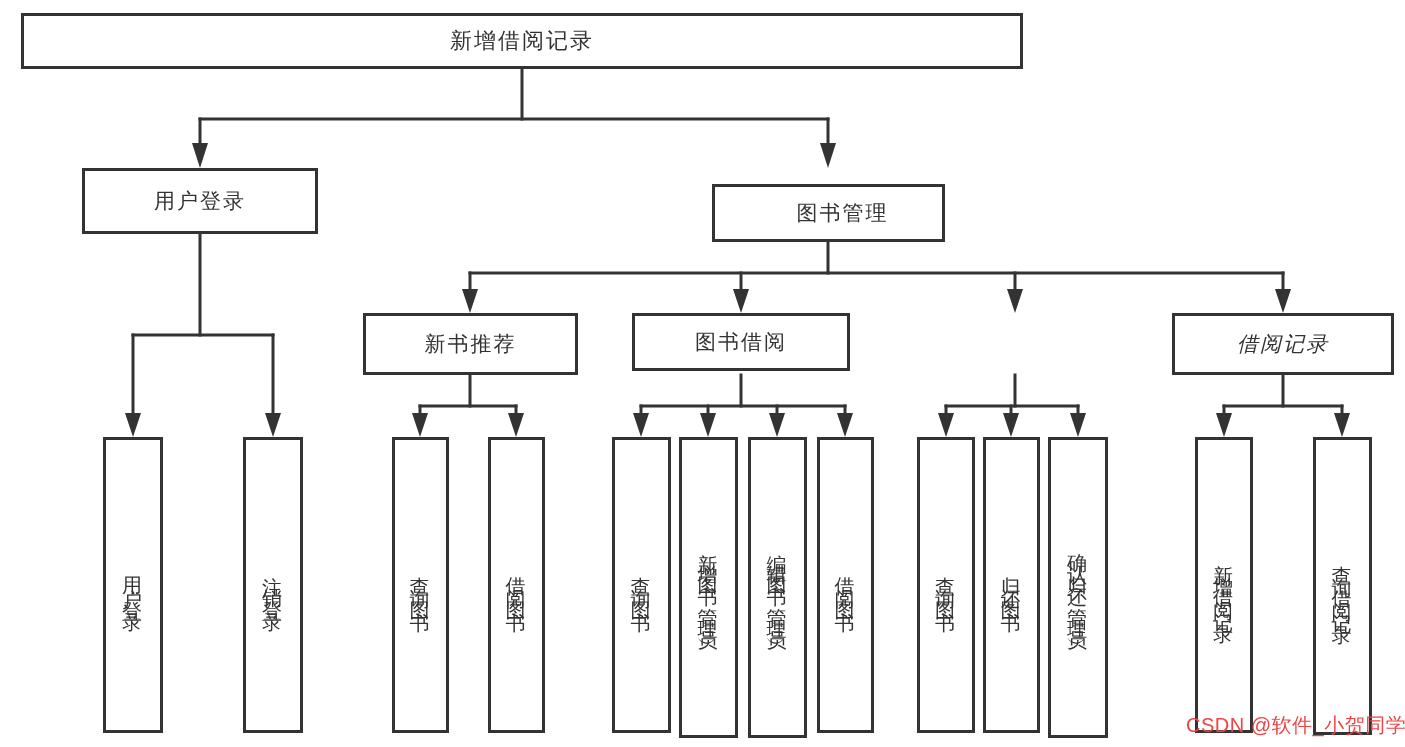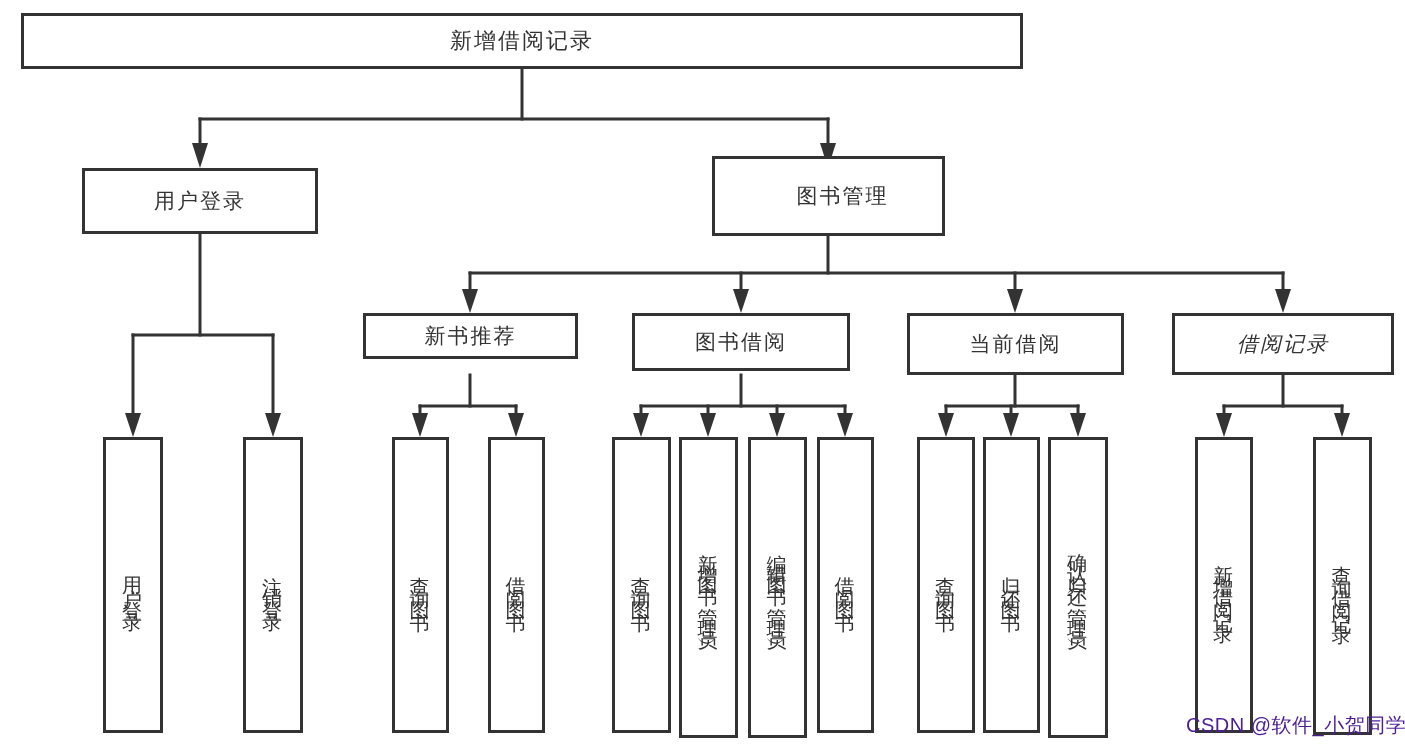--- a/index.html
+++ b/index.html
@@ -51,21 +51,21 @@
     color: #333333;
     z-index: 2;
     overflow: hidden;
   }
   .vbox.dense { letter-spacing: 11px; }
   .watermark {
     position: absolute;
     left: 1186px;
     top: 712px;
     font-size: 20px;
-    color: #4c1d95;
+    color: #ef4444;
     letter-spacing: 0.5px;
     z-index: 5;
     white-space: nowrap;
   }
 </style>
 </head>
 <body>
 
 <div class="canvas">
 
@@ -134,25 +134,24 @@
       <polygon points="1003,413 1019,413 1011,437"></polygon>
       <polygon points="1070,413 1086,413 1078,437"></polygon>
       <polygon points="1216,413 1232,413 1224,437"></polygon>
       <polygon points="1334,413 1350,413 1342,437"></polygon>
     </g>
   </svg>
 
   <div class="hbox" style="left:21px; top:13px; width:1002px; height:56px; font-size:22px;">新增借阅记录</div>
 
   <div class="hbox" style="left:82px; top:168px; width:236px; height:66px;">用户登录</div>
-  <div class="hbox" style="left:712px; top:156px; width:233px; height:80px;padding-left:28px;">图书管理</div>
+  <div class="hbox" style="left:712px; top:184px; width:233px; height:58px;padding-left:28px;">图书管理</div>
 
-  <div class="hbox" style="left:363px; top:313px; width:215px; height:46px;">新书推荐</div>
+  <div class="hbox" style="left:363px; top:313px; width:215px; height:62px;">新书推荐</div>
   <div class="hbox" style="left:632px; top:313px; width:218px; height:58px;">图书借阅</div>
-  <div class="hbox" style="left:907px; top:313px; width:217px; height:62px;">当前借阅</div>
   <div class="hbox" style="left:1172px; top:313px; width:222px; height:62px;font-style:italic;">借阅记录</div>
 
   <div class="vbox" style="left:103px; top:437px; width:60px; height:296px;">用户登录</div>
   <div class="vbox" style="left:243px; top:437px; width:60px; height:296px;">注销登录</div>
 
   <div class="vbox" style="left:392px; top:437px; width:57px; height:296px;">查询图书</div>
   <div class="vbox" style="left:488px; top:437px; width:57px; height:296px;">借阅图书</div>
 
   <div class="vbox" style="left:612px; top:437px; width:59px; height:296px;">查询图书</div>
   <div class="vbox dense" style="left:679px; top:437px; width:59px; height:301px;">新增图书（管理员）</div>

